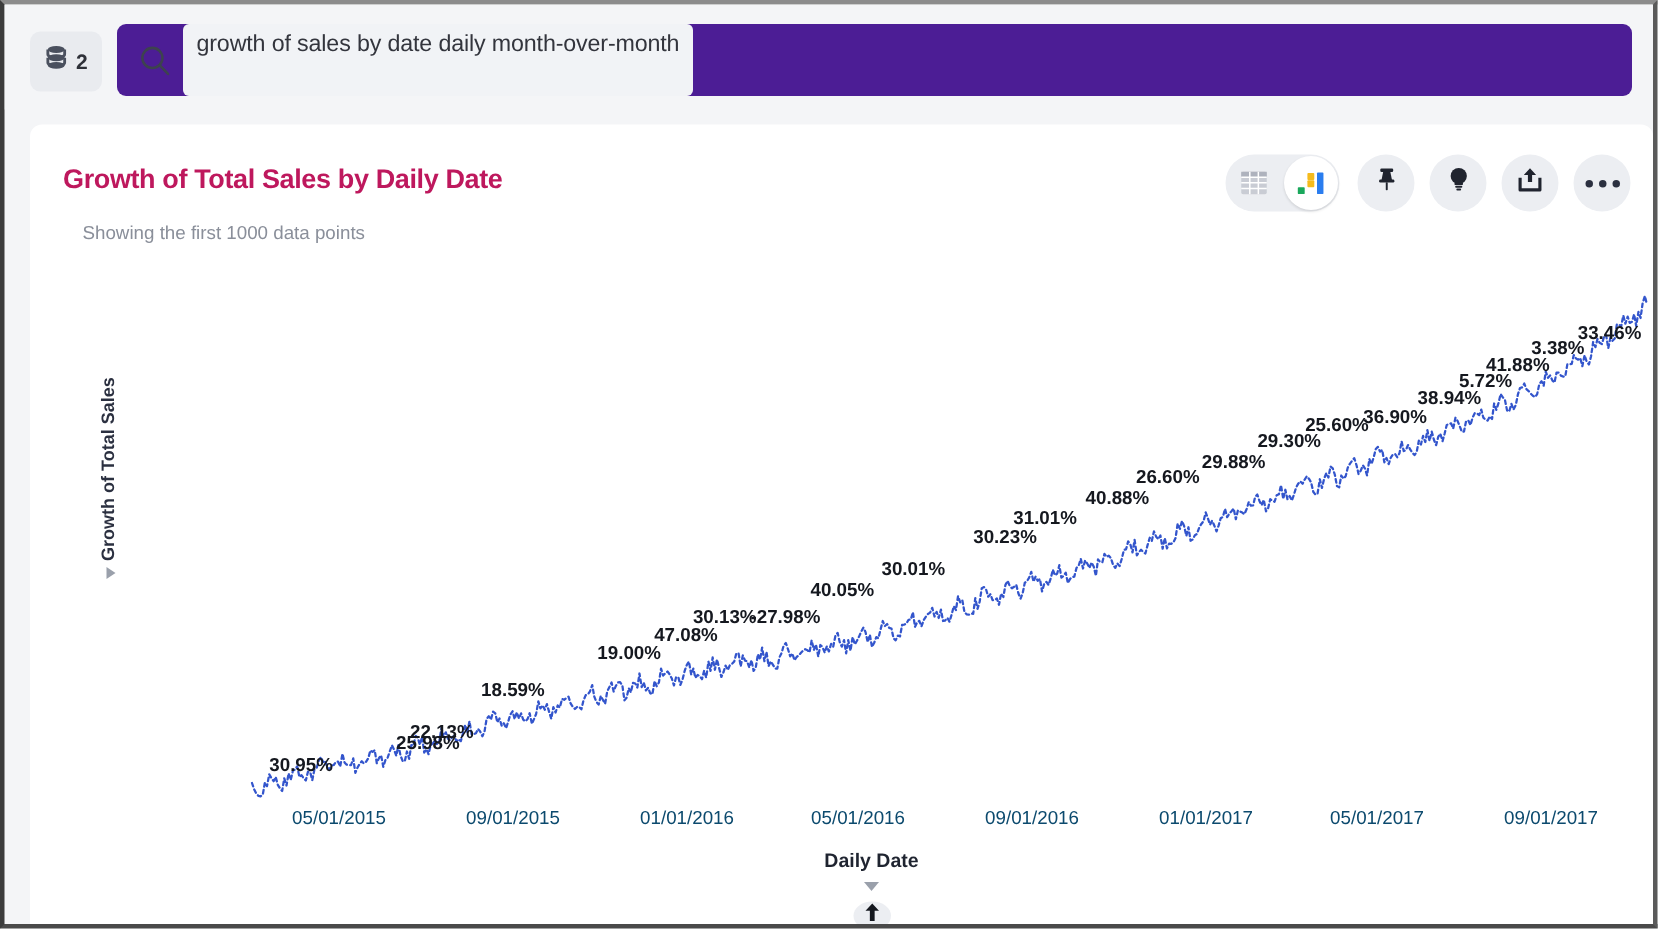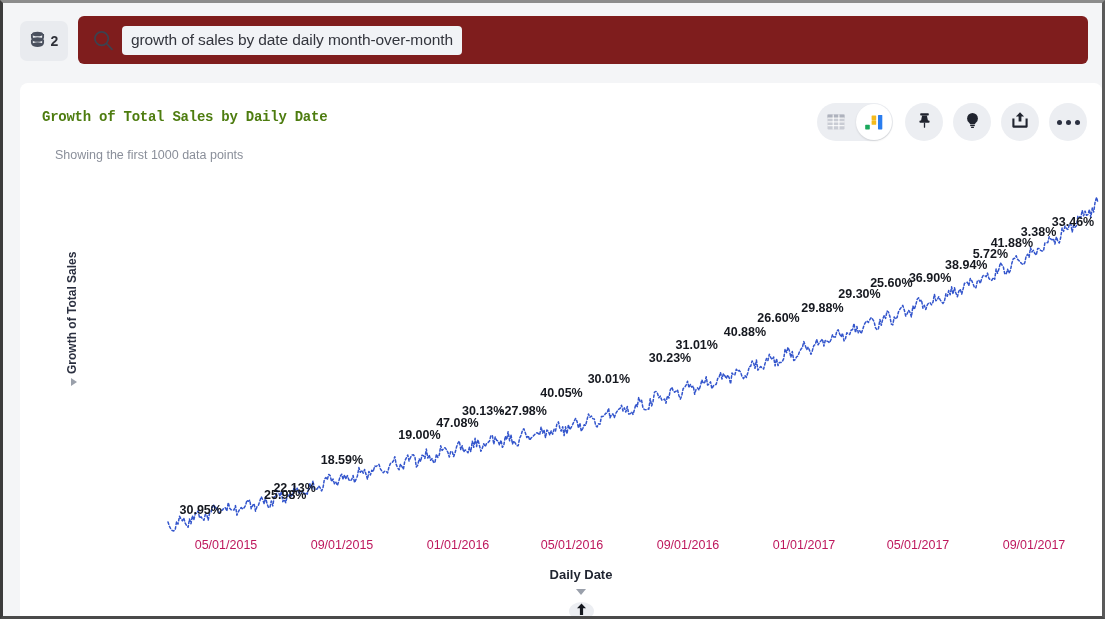--- a/index.html
+++ b/index.html
@@ -56,24 +56,23 @@
     font-weight: 700;
     color: #2e3038;
     line-height: 1;
   }
 
   #search-bar {
     position: absolute;
     left: 75px; top: 13px;
     width: 1010px;
     height: 48px;
-    background: #7f1d1d;
+    background: #4c1d95;
     border-radius: 6px;
     display: flex;
-    align-items: center;
     cursor: text;
   }
   #search-icon-wrap {
     margin-left: 14px;
     margin-right: 8px;
     display: flex;
     align-items: center;
   }
   #search-token {
     background: #f1f3f6;
@@ -92,25 +91,24 @@
     width: 1082px;
     height: 533px;
     background: #ffffff;
     border-radius: 8px 8px 0 0;
     overflow: hidden;
   }
 
   #viz-title {
     position: absolute;
     left: 22px; top: 26px;
-    font-size: 14px;
+    font-size: 18px;
     font-weight: 700;
-    color: #4d7c0f;
+    color: #be185d;
     letter-spacing: -0.25px;
-    font-family: Liberation Mono, monospace;
   }
   #viz-subtitle {
     position: absolute;
     left: 35px; top: 65px;
     font-size: 12.5px;
     color: #8a8f9a;
   }
 
   
   #viz-toolbar {
@@ -199,21 +197,21 @@
   }
   #y-ticks {
     position: absolute;
     left: 0; top: 0;
     width: 131px;
     height: 438px;
   }
   .x-tick {
     position: absolute;
     font-size: 12.5px;
-    color: #be185d;
+    color: #0c4a6e;
     white-space: nowrap;
     transform: translateX(-50%);
   }
   #x-ticks {
     position: absolute;
     left: 0; top: 360px;
     width: 1082px;
     height: 20px;
   }
 

